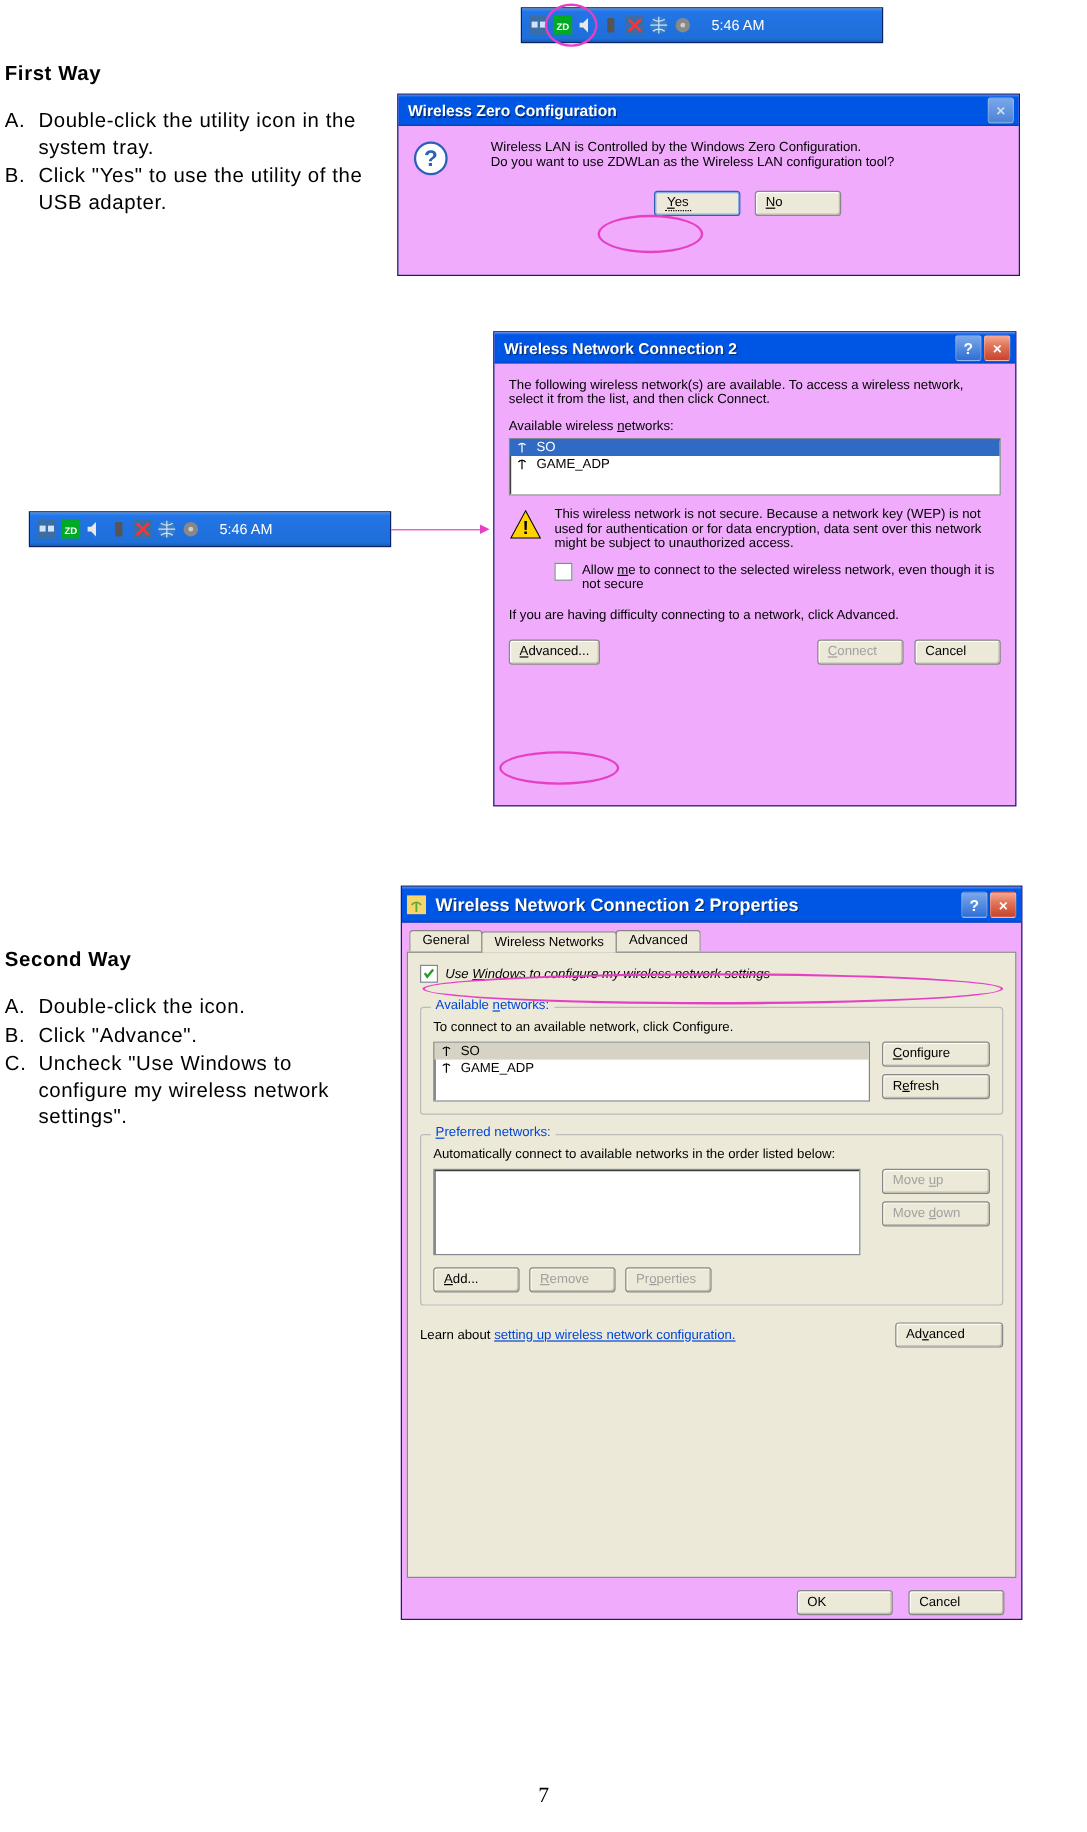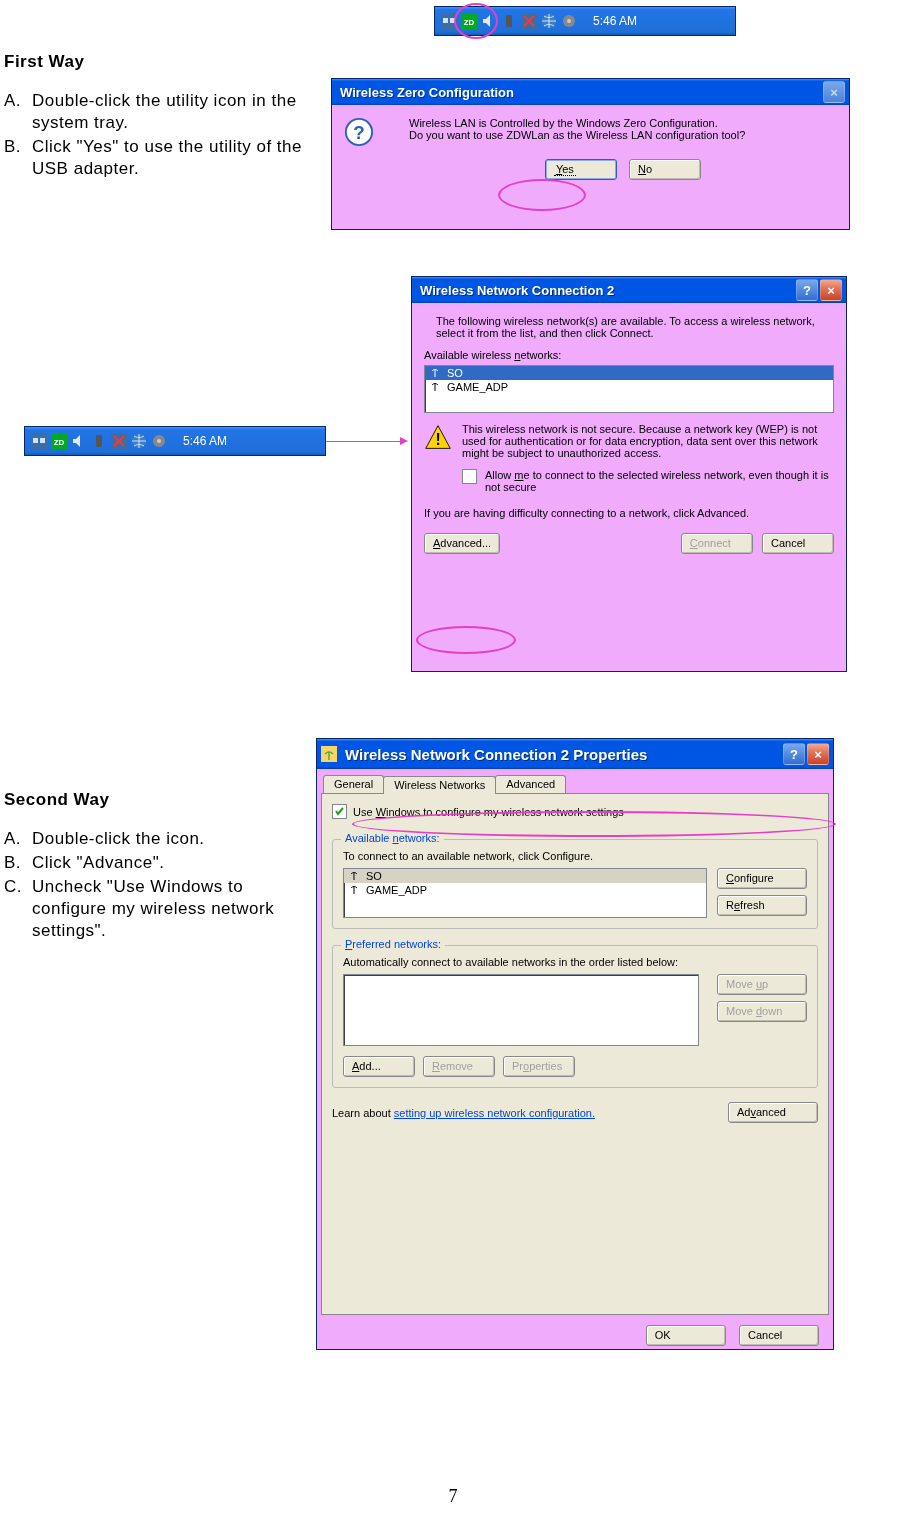--- a/index.html
+++ b/index.html
@@ -224,21 +224,21 @@
 
   <div class="xp-window" style="left:411px; top:276px; width:436px; height:396px;">
     <div class="xp-titlebar">
       <span class="xp-title-text">Wireless Network Connection 2</span>
       <div class="xp-btn-group">
         <div class="xp-help">?</div>
         <div class="xp-x">×</div>
       </div>
     </div>
     <div class="xp-body">
-      <div style="margin-bottom:10px;margin-left:12px;">The following wireless network(s) are available. To access a wireless network, select it from the list, and then click Connect.</div>
+      <div style="margin-bottom:10px;">The following wireless network(s) are available. To access a wireless network, select it from the list, and then click Connect.</div>
       <div style="margin-bottom:4px;">Available wireless <span class="underline-letter">n</span>etworks:</div>
       <div class="listbox" style="height:46px; margin-bottom:10px;">
         <div class="listrow sel">
           <svg width="12" height="12" viewBox="0 0 12 12">
               <path d="M6 2v8M3 4c2-2 4-2 6 0" stroke="#fff" fill="none"></path>
             </svg>
           <span>SO</span>
         </div>
         <div class="listrow">
           <svg width="12" height="12" viewBox="0 0 12 12">
@@ -282,39 +282,39 @@
           <span class="letter">B.</span>
           <span>Click "Advance".</span>
         </li>
       <li>
           <span class="letter">C.</span>
           <span>Uncheck "Use Windows to configure my wireless network settings".</span>
         </li>
     </ol>
   </div>
 
-  <div class="xp-window" style="left:316px; top:738px; width:518px; height:612px;">
+  <div class="xp-window" style="left:334px; top:738px; width:518px; height:612px;">
     <div class="xp-titlebar" style="height:30px; font-size:15px;">
       <svg width="16" height="16" style="margin-right:4px;" viewBox="0 0 16 16">
           <rect width="16" height="16" fill="#f8d568"></rect>
           <path d="M8 14v-8M4 8c3-3 5-3 8 0" stroke="#5a4" fill="none" stroke-width="1.5"></path>
         </svg>
       <span class="xp-title-text">Wireless Network Connection 2 Properties</span>
       <div class="xp-btn-group">
         <div class="xp-help">?</div>
         <div class="xp-x">×</div>
       </div>
     </div>
     <div class="tabstrip">
       <div class="tab">General</div>
       <div class="tab active">Wireless Networks</div>
       <div class="tab">Advanced</div>
     </div>
     <div class="tabpanel" style="font-family:Tahoma,sans-serif; font-size:11px; min-height:500px; position:relative;">
-      <div style="display:flex; gap:6px; align-items:center;">
+      <div style="display:flex; gap:6px; align-items:center;font-style:italic;">
         <div style="width:13px;height:13px;border:1px solid #828790;background:#fff; display:flex;align-items:center;justify-content:center;">
           <svg width="11" height="11" viewBox="0 0 11 11">
               <path d="M2 5l2 3 5-6" stroke="#21a121" stroke-width="2" fill="none"></path>
             </svg>
         </div>
         <span>Use <span class="underline-letter">W</span>indows to configure my wireless network settings</span>
       </div>
 
       <div class="groupbox" style="margin-top:20px;">
         <div class="gb-title">Available <span class="underline-letter">n</span>etworks:</div>

